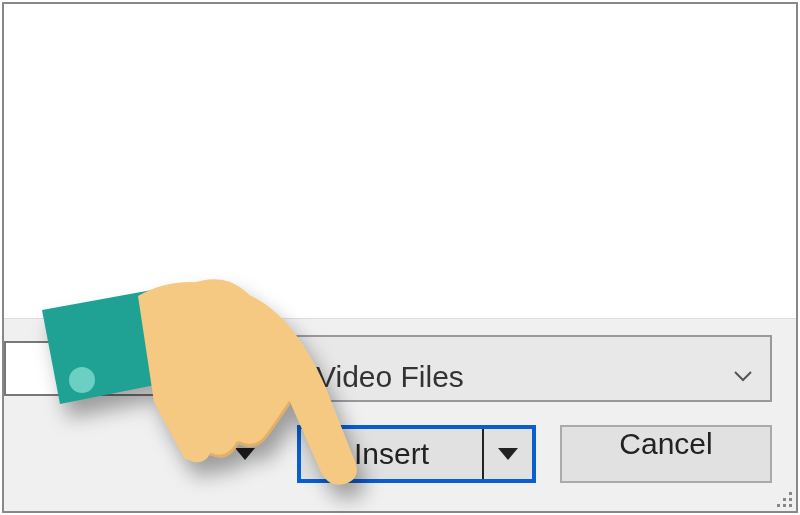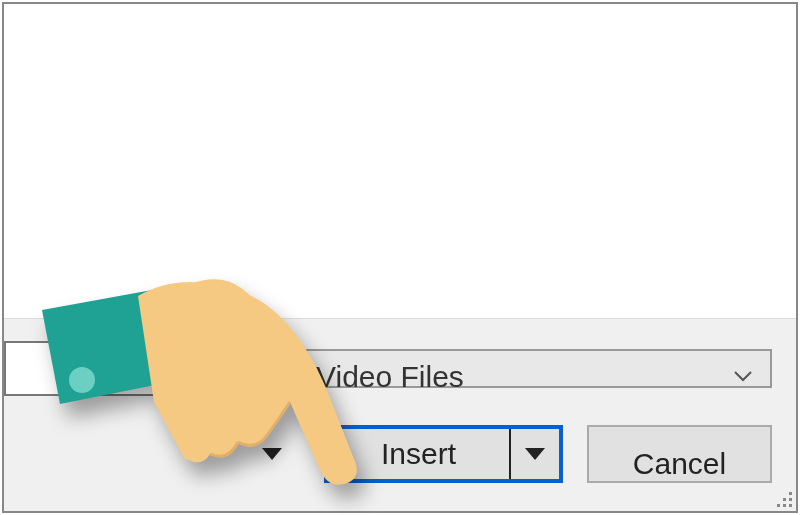--- a/index.html
+++ b/index.html
@@ -59,21 +59,21 @@
       background: #fff;
       border: 2px solid #777;
       display: flex;
       align-items: center;
       justify-content: flex-end;
       padding-right: 12px;
     }
     
     .filter-dropdown {
       flex: 1;
-      height: 39px;
+      height: 67px;
       background: #e8e8e8;
       border: 2px solid #999;
       display: flex;
       align-items: center;
       justify-content: space-between;
       padding: 16px 18px 0 22px;
       font-size: 30px;
       color: #333;
     }
     
@@ -120,26 +120,26 @@
       width: 48px;
       background: #e1e1e1;
       display: flex;
       align-items: center;
       justify-content: center;
     }
     
     .split-arrow svg { display: block; }
     
     .cancel-btn {
-      width: 185px;
+      width: 212px;
       height: 58px;
       background: #e1e1e1;
       border: 2px solid #aaa;
       display: flex;
-      align-items: flex-end;
+      align-items: flex-start;
       justify-content: center;
       font-size: 30px;
       color: #222;
     }
     
     .resize-grip {
       position: absolute;
       bottom: 4px;
       right: 4px;
       width: 18px;

